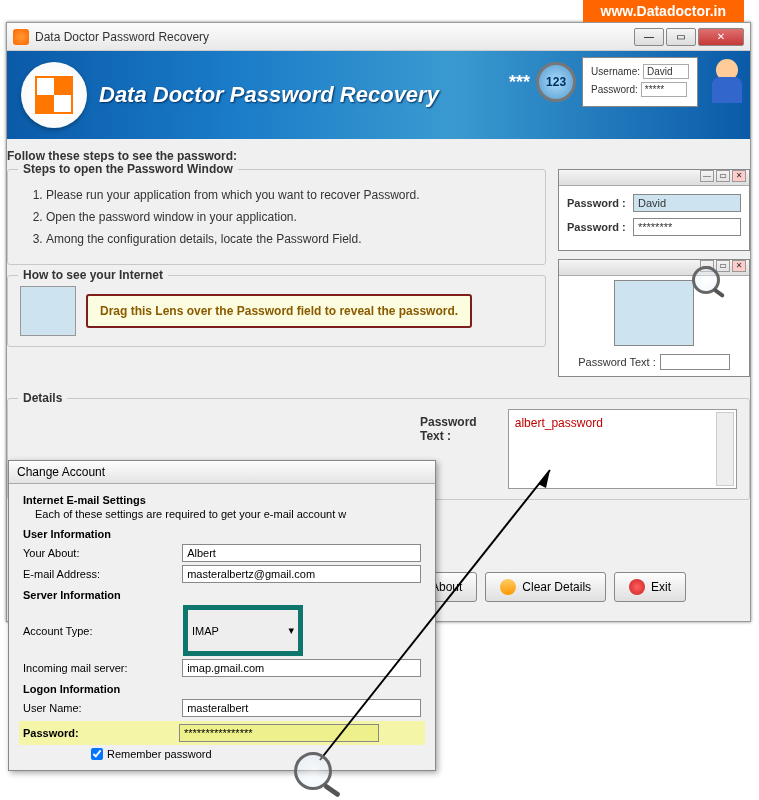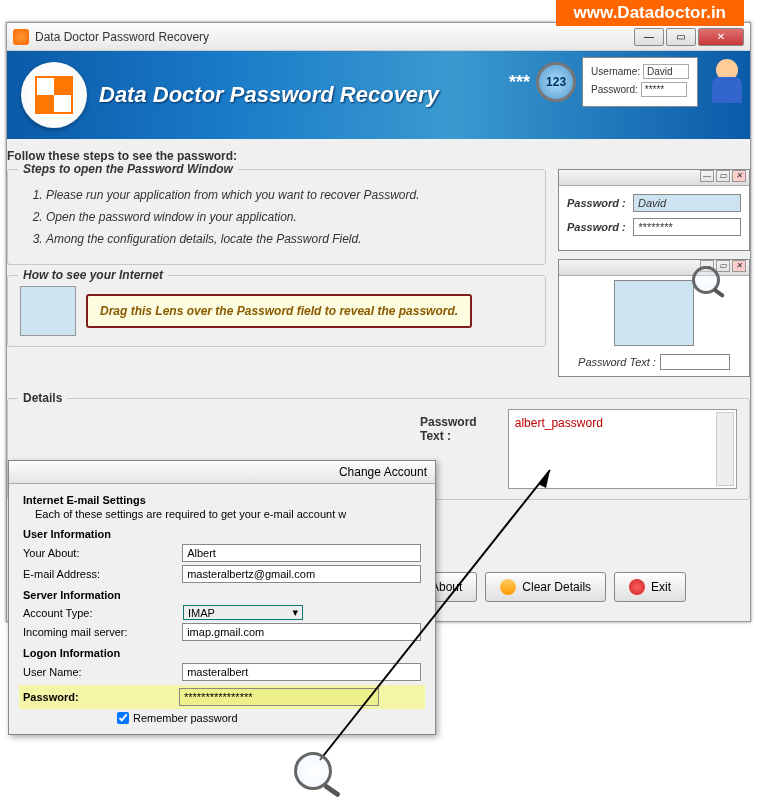--- a/index.html
+++ b/index.html
@@ -1,18 +1,18 @@
 <!DOCTYPE html>
 <html><head>
 <meta charset="utf-8">
 <style>
 * { box-sizing: border-box; margin: 0; padding: 0; font-family: "Segoe UI", Tahoma, sans-serif; }
 body { background: #fff; width: 759px; height: 800px; position: relative; overflow: hidden; }
 
-.url-banner { position: absolute; top: 0; right: 15px; background: #ff6600; color: #fff; padding: 3px 18px; font-size: 17px; font-weight: bold; z-index: 10; }
+.url-banner { position: absolute; top: 0; right: 15px; background: #ff6600; color: #fff; padding: 3px 18px; font-size: 14px; font-weight: bold; z-index: 10; }
 
 .window { position: absolute; top: 22px; left: 6px; width: 745px; height: 600px; background: #f0f0f0; border: 1px solid #999; box-shadow: 0 0 3px #888; }
 .titlebar { height: 28px; background: linear-gradient(#fdfdfd,#e8e8e8); border-bottom: 1px solid #ccc; display: flex; align-items: center; padding: 0 6px; }
 .titlebar-icon { width: 16px; height: 16px; background: radial-gradient(#ff9933,#ff6600); border-radius: 3px; margin-right: 6px; }
 .titlebar-text { font-size: 12px; color: #333; flex: 1; }
 .win-btns { display: flex; gap: 2px; }
 .win-btn { width: 30px; height: 18px; border: 1px solid #888; border-radius: 2px; font-size: 10px; display: flex; align-items: center; justify-content: center; background: linear-gradient(#f5f5f5,#ddd); cursor: pointer; }
 .win-btn.close { background: linear-gradient(#e07070,#c83838); color: #fff; width: 46px; }
 
 .banner { height: 88px; background: linear-gradient(90deg,#0a5aa8,#1a7bc8 30%,#3a9ad0 60%,#0a5aa8); display: flex; align-items: center; padding: 0 14px; color: #fff; position: relative; }
@@ -29,21 +29,21 @@
 .people::before { content:""; position:absolute; width:22px;height:22px;background:#ffcc99;border-radius:50%;top:0;left:12px;}
 .people::after { content:""; position:absolute; width:30px;height:26px;background:#3366cc;border-radius:8px 8px 0 0;top:18px;left:8px;}
 
 .content { padding: 10px 0; font-size: 12px; color: #333; }
 .section-title { font-weight: bold; margin-bottom: 6px; }
 .fieldset { border: 1px solid #c8c8c8; border-radius: 3px; padding: 10px 12px; margin-bottom: 10px; position: relative; }
 .legend { position: absolute; top: -8px; left: 10px; background: #f0f0f0; padding: 0 5px; font-weight: bold; font-size: 12px; }
 .step-list { list-style: decimal; padding-left: 26px; }
 .step-list li { margin: 8px 0; font-size: 12px; }
 
-.two-col { display: flex; gap: 12px; font-style: italic; }
+.two-col { display: flex; gap: 12px; }
 .left-col { flex: 1; }
 .right-col { width: 192px; }
 
 .lens-box { width: 56px; height: 50px; border: 1px solid #999; background: #cde4f0; }
 .lens-instruction { display: flex; align-items: center; gap: 10px; }
 .drag-msg { border: 2px solid #7f1d1d; background: #fbfce0; padding: 8px 12px; color: #8b5a00; font-weight: bold; border-radius: 3px; }
 
 .mini-window { border: 1px solid #888; background: #fff; margin-bottom: 8px; font-size: 11px; }
 .mini-title { height: 16px; background: linear-gradient(#f5f5f5,#ddd); border-bottom: 1px solid #aaa; display: flex; justify-content: flex-end; padding: 0 3px; gap:2px;}
 .mini-title span{width:14px;height:12px;border:1px solid #999;font-size:8px;text-align:center;line-height:10px;}
@@ -61,33 +61,33 @@
 .pw-text-label { font-weight: bold; padding-top: 6px; }
 .pw-text-box { border: 1px solid #999; background: #fff; width: 280px; height: 80px; padding: 6px; color: #c00000; font-size: 12px; position:relative;}
 .pw-text-box::after{content:"";position:absolute;right:2px;top:2px;bottom:2px;width:16px;background:#eee;border:1px solid #ccc;}
 .btn { border: 1px solid #888; background: linear-gradient(#fdfdfd,#e0e0e0); padding: 6px 14px; border-radius: 3px; display: flex; align-items: center; gap: 6px; font-size: 12px; cursor: pointer; }
 .btn .ico { width: 16px; height: 16px; border-radius: 50%; display: inline-block; }
 .ico-info { background: radial-gradient(#5ab0f0,#2070c0); }
 .ico-clear { background: linear-gradient(#ffcc66,#ff9900); }
 .ico-exit { background: radial-gradient(#ff6060,#cc2020); }
 
 .email-dialog { position: absolute; top: 460px; left: 8px; width: 428px; background: #f0f0f0; border: 1px solid #888; box-shadow: 2px 2px 6px rgba(0,0,0,.35); z-index: 20; font-size: 11px; }
-.email-title { background: linear-gradient(#fdfdfd,#e4e4e4); padding: 4px 8px; font-size: 12px; border-bottom: 1px solid #aaa; text-align: right; }
+.email-title { background: linear-gradient(#fdfdfd,#e4e4e4); padding: 4px 8px; font-size: 12px; border-bottom: 1px solid #aaa; }
 .email-body { padding: 10px 14px; }
 .email-intro { font-weight: bold; margin-bottom: 2px; }
 .email-sub { font-size: 11px; margin-bottom: 8px; padding-left: 12px; }
 .email-section-h { font-weight: bold; margin: 6px 0 4px; }
 .email-row { display: flex; align-items: center; margin: 3px 0; }
 .email-label { width: 160px; }
 .email-input { border: 1px solid #888; padding: 2px 4px; width: 240px; background: #fff; font-size: 11px; }
-.email-select { border: 1px solid #0f766e; padding: 0 4px; width: 120px; background: #eee; font-size: 11px; display:flex; justify-content:space-between; align-items:center;gap:20px;}
+.email-select { border: 5px solid #0f766e; padding: 14px 4px; width: 120px; background: #eee; font-size: 11px; display:flex; justify-content:space-between; align-items:center;gap:20px;}
 .email-pw-row { background: #f5f5a8; padding: 3px 0; margin: 4px -4px 2px; }
 .email-pw-row .email-label { padding-left: 4px; font-weight: bold; }
 .email-pw-input { border: 1px solid #888; padding: 2px 4px; width: 200px; background: #eef08c; font-size: 11px; position: relative; }
-.remember-row { display: flex; align-items: flex-end; gap: 4px; margin-left: 94px; margin-top: 3px; }
+.remember-row { display: flex; align-items: flex-end; gap: 4px; margin-left: 68px; margin-top: 3px; }
 .remember-row input { width: 12px; height: 12px; }
 
 .lens-overlay { position: absolute; width: 38px; height: 38px; border: 3px solid #666; border-radius: 50%; background: radial-gradient(rgba(255,255,255,.5),rgba(200,230,255,.3)); z-index: 30; }
 .lens-overlay::after { content:""; position:absolute; width:18px; height:5px; background:#555; transform:rotate(35deg); bottom:-6px; right:-12px; border-radius:2px;}
 .lens-1 { top: 266px; left: 692px; width:28px;height:28px;}
 .lens-1::after{width:12px;height:4px;bottom:-4px;right:-8px;}
 .lens-2 { top: 752px; left: 294px; }
 
 .arrow { position: absolute; z-index: 25; }
 .arrow-line { stroke: #000; stroke-width: 2; fill: none; }

